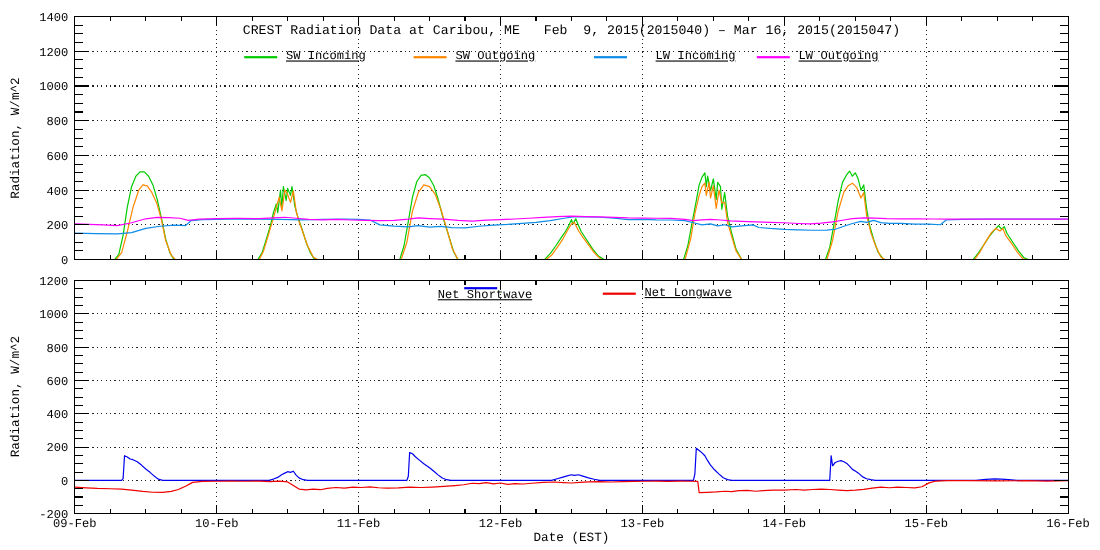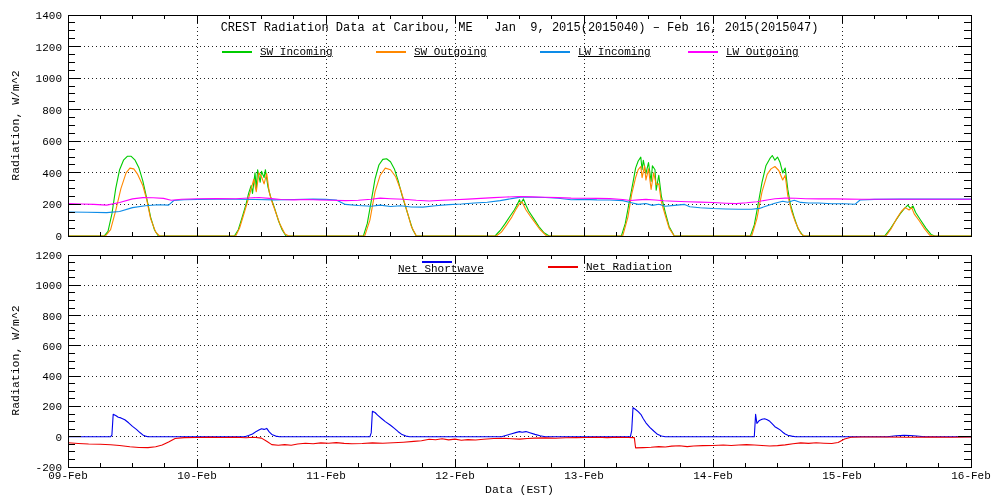--- a/index.html
+++ b/index.html
@@ -323,27 +323,27 @@
       <text x="62" y="259" text-anchor="end" font-size="11">1200</text>
       <text x="68" y="479" text-anchor="middle" font-size="11">09-Feb</text>
       <text x="197" y="479" text-anchor="middle" font-size="11">10-Feb</text>
       <text x="326" y="479" text-anchor="middle" font-size="11">11-Feb</text>
       <text x="455" y="479" text-anchor="middle" font-size="11">12-Feb</text>
       <text x="584" y="479" text-anchor="middle" font-size="11">13-Feb</text>
       <text x="713" y="479" text-anchor="middle" font-size="11">14-Feb</text>
       <text x="842" y="479" text-anchor="middle" font-size="11">15-Feb</text>
       <text x="971" y="479" text-anchor="middle" font-size="11">16-Feb</text>
     </svg>
-  <div class="chart-title">CREST Radiation Data at Caribou, ME   Jan  9, 2015(2015040) – Feb 16, 2015(2015047)</div>
+  <div class="chart-title">CREST Radiation Data at Caribou, ME   Feb  9, 2015(2015040) – Mar 16, 2015(2015047)</div>
   <div class="ylabel ylabel-top">Radiation, W/m^2</div>
   <div class="ylabel ylabel-bottom">Radiation, W/m^2</div>
-  <div class="xlabel">Data (EST)</div>
+  <div class="xlabel">Date (EST)</div>
   <div class="legend legend-top">
       <span class="legend-item" style="left: 222px; top: 46px;"><span class="legend-swatch" style="background: rgb(0, 204, 0);"></span><span>SW Incoming</span></span>
       <span class="legend-item" style="left: 376px; top: 46px; justify-content: flex-end;"><span class="legend-swatch" style="background: rgb(255, 136, 0);"></span><span>SW Outgoing</span></span>
-      <span class="legend-item" style="left: 540px; top: 46px;"><span class="legend-swatch" style="background: rgb(13, 140, 232);"></span><span>LW Incoming</span></span>
+      <span class="legend-item" style="left: 540px; top: 46px; gap: 18px;"><span class="legend-swatch" style="background: rgb(13, 140, 232);"></span><span>LW Incoming</span></span>
       <span class="legend-item" style="left: 688px; top: 46px; justify-content: center;"><span class="legend-swatch" style="background: rgb(255, 0, 255);"></span><span>LW Outgoing</span></span>
     </div>
   <div class="legend legend-bottom">
       <span class="legend-item" style="left: 398px; top: 261px; flex-direction: column;"><span class="legend-swatch" style="background: rgb(0, 0, 238);"></span><span>Net Shortwave</span></span>
-      <span class="legend-item" style="left: 548px; top: 261px;"><span class="legend-swatch" style="background: rgb(238, 0, 0);"></span><span>Net Radiation</span></span>
+      <span class="legend-item" style="left: 548px; top: 261px;"><span class="legend-swatch" style="background: rgb(238, 0, 0);"></span><span>Net Longwave</span></span>
     </div>
 </div>
 
 </body></html>

